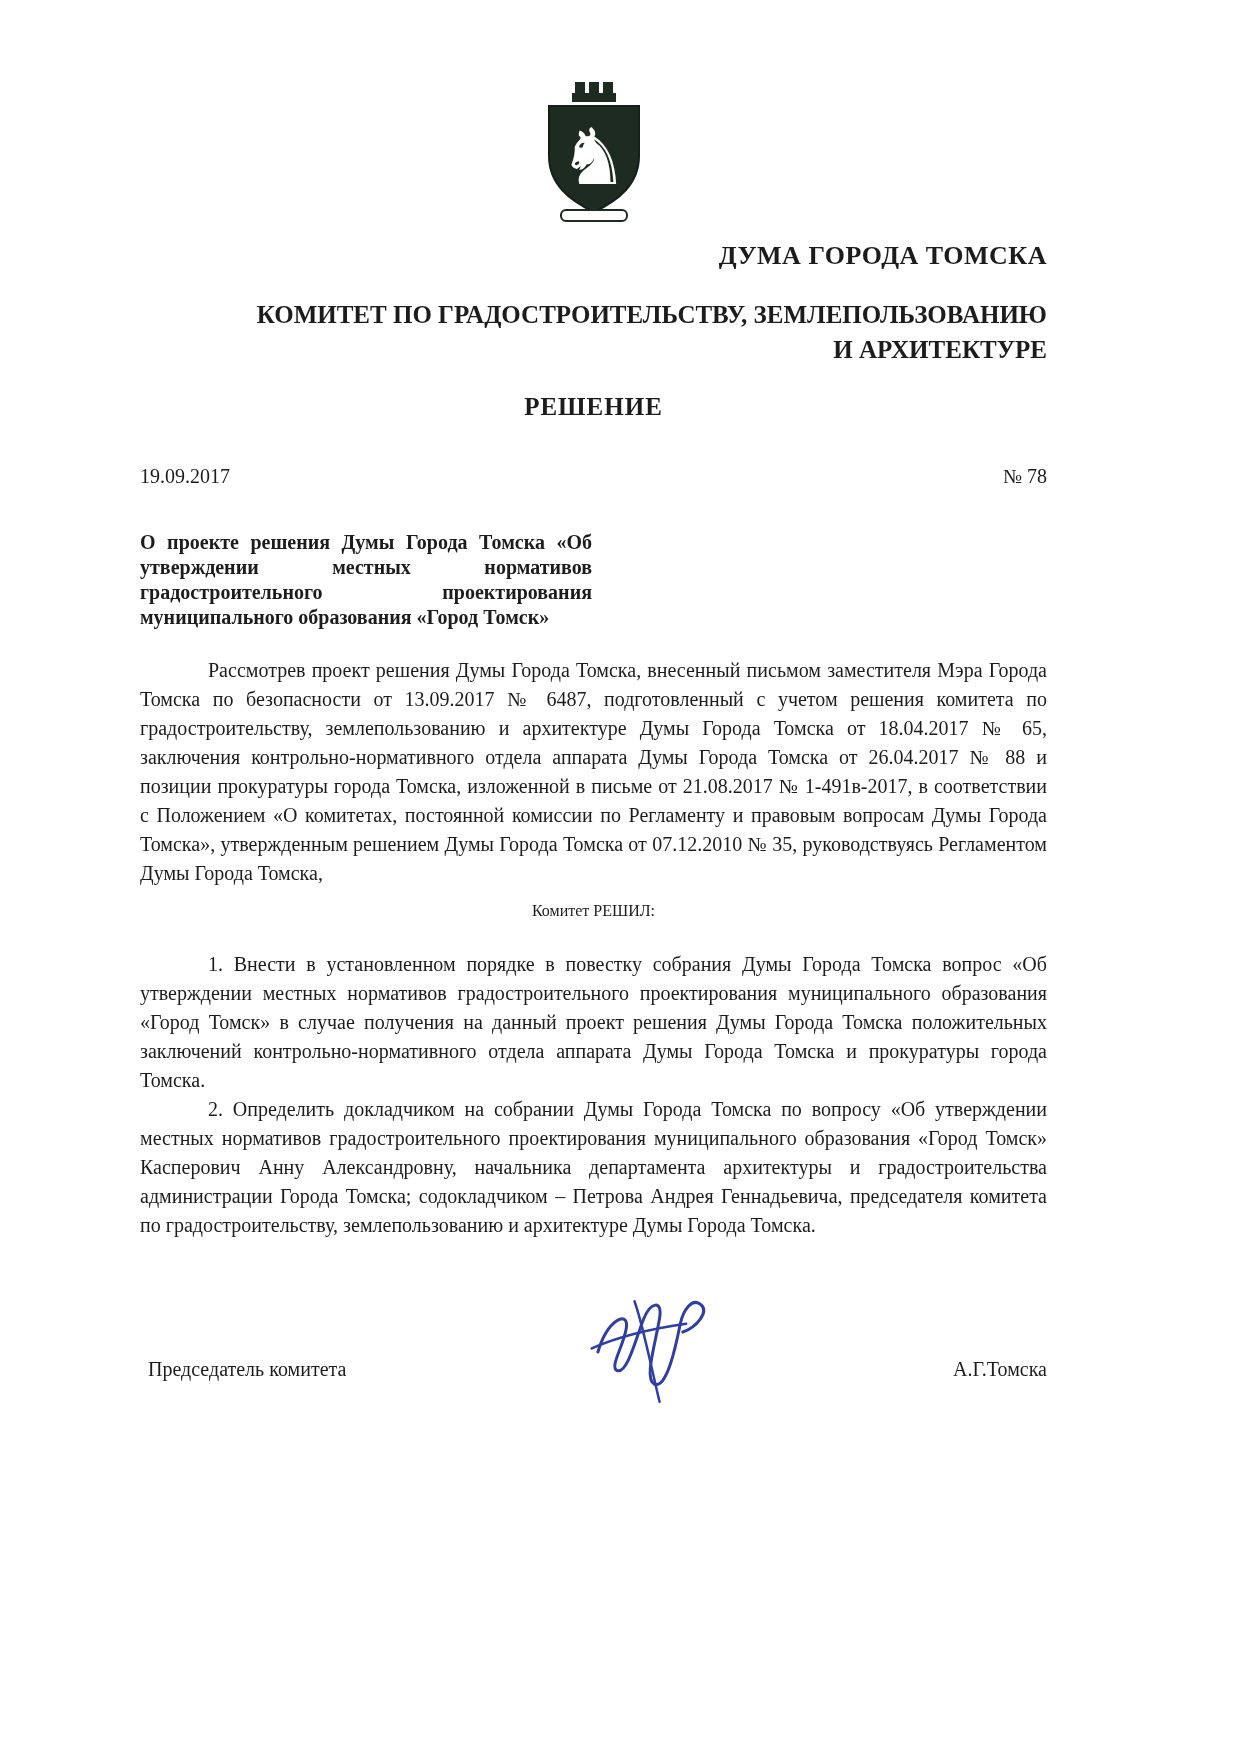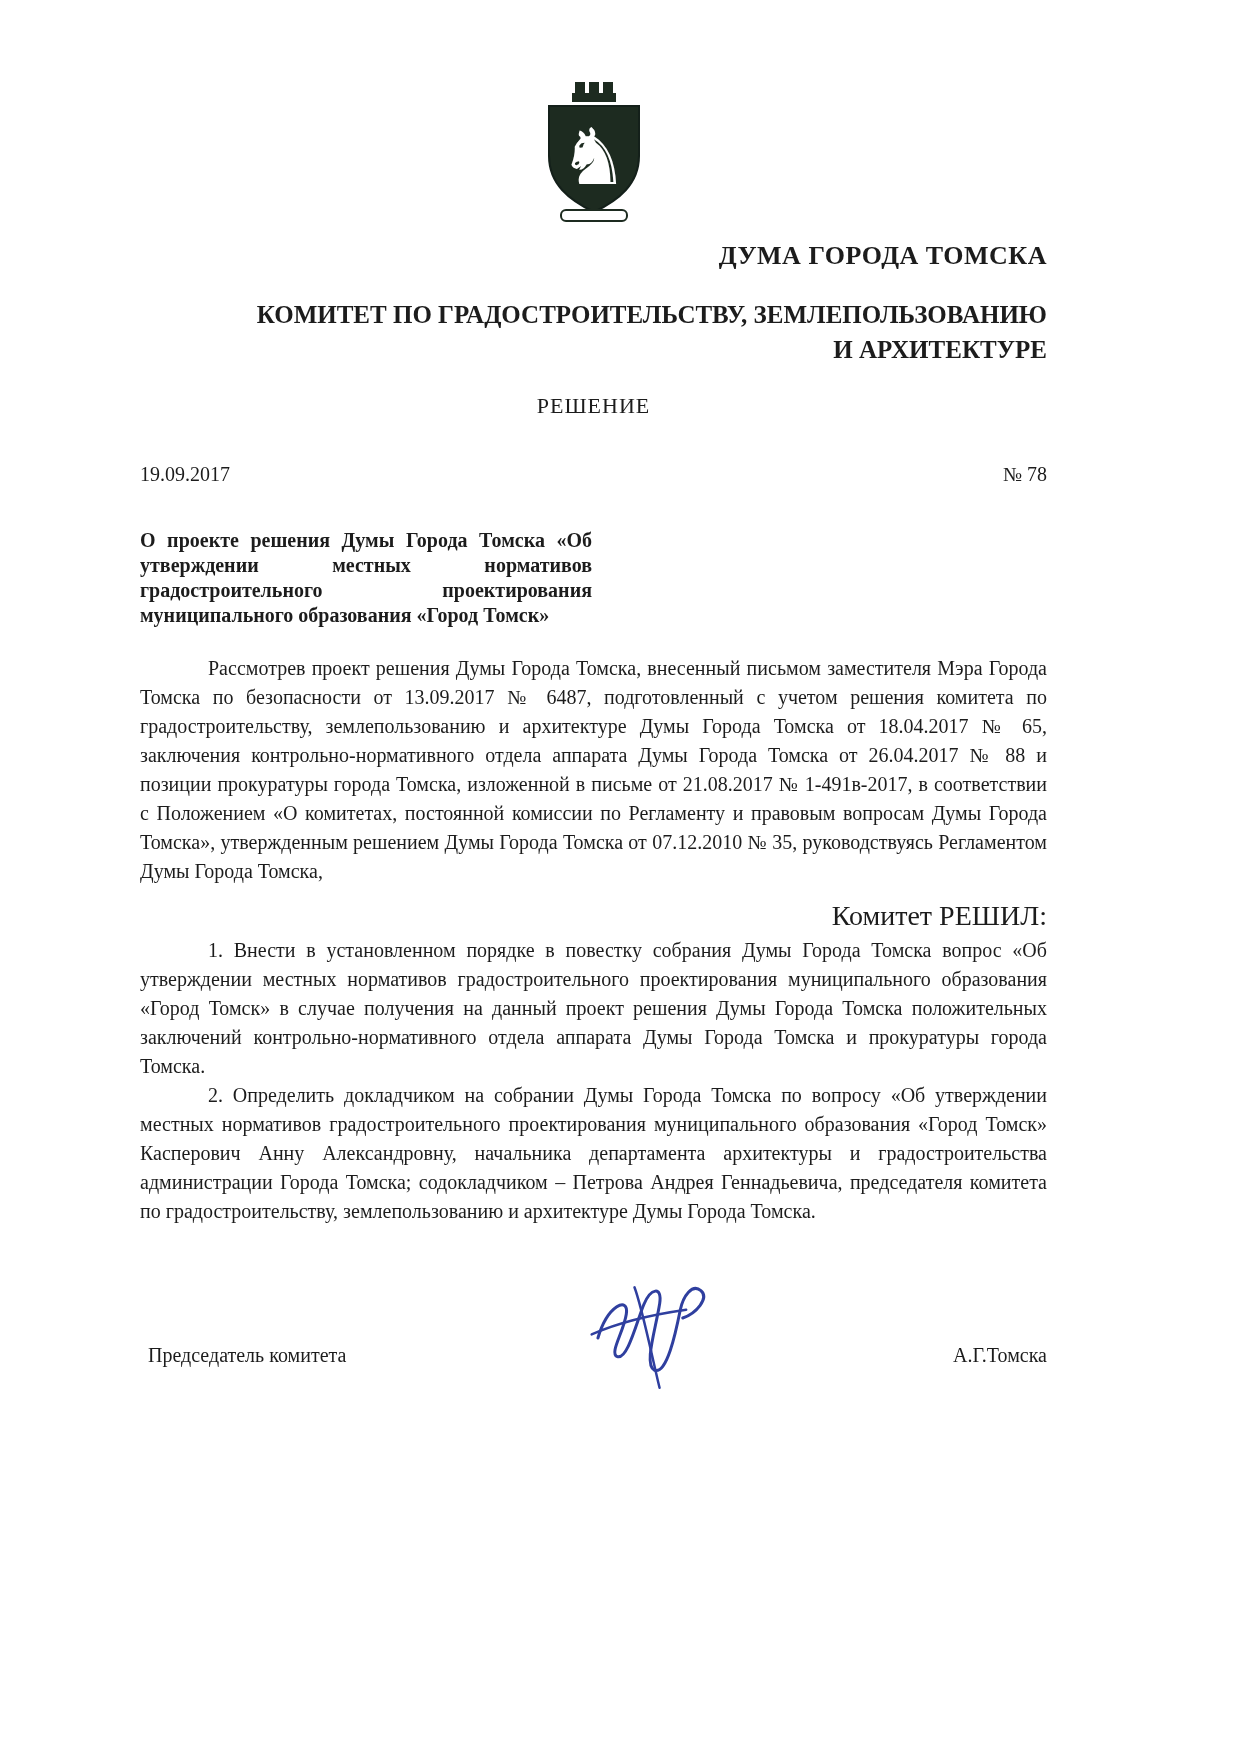--- a/index.html
+++ b/index.html
@@ -39,22 +39,22 @@
     letter-spacing: 0.5px;
   }
   .committee-title {
     font-size: 25px;
     font-weight: bold;
     text-align: right;
     margin: 26px 0 0 0;
     line-height: 1.4;
   }
   .doc-type {
-    font-size: 22px;
-    font-weight: normal;
+    font-size: 25px;
+    font-weight: bold;
     text-align: center;
     margin: 26px 0 0 0;
     letter-spacing: 1px;
   }
   .meta-row {
     display: flex;
     justify-content: space-between;
     align-items: baseline;
     margin-top: 44px;
     font-size: 20px;
@@ -72,23 +72,23 @@
     font-size: 20px;
     line-height: 29px;
     text-align: justify;
     text-indent: 68px;
     margin: 0;
   }
   .preamble {
     margin-top: 26px;
   }
   .resolved {
-    font-size: 28px;
-    text-align: right;
-    margin: 14px 0 4px 0;
+    font-size: 16px;
+    text-align: center;
+    margin: 14px 0 30px 0;
   }
   .sign-row {
     margin-top: 60px;
     position: relative;
     height: 130px;
     font-size: 20px;
   }
   .signer-position {
     position: absolute;
     left: 8px;

